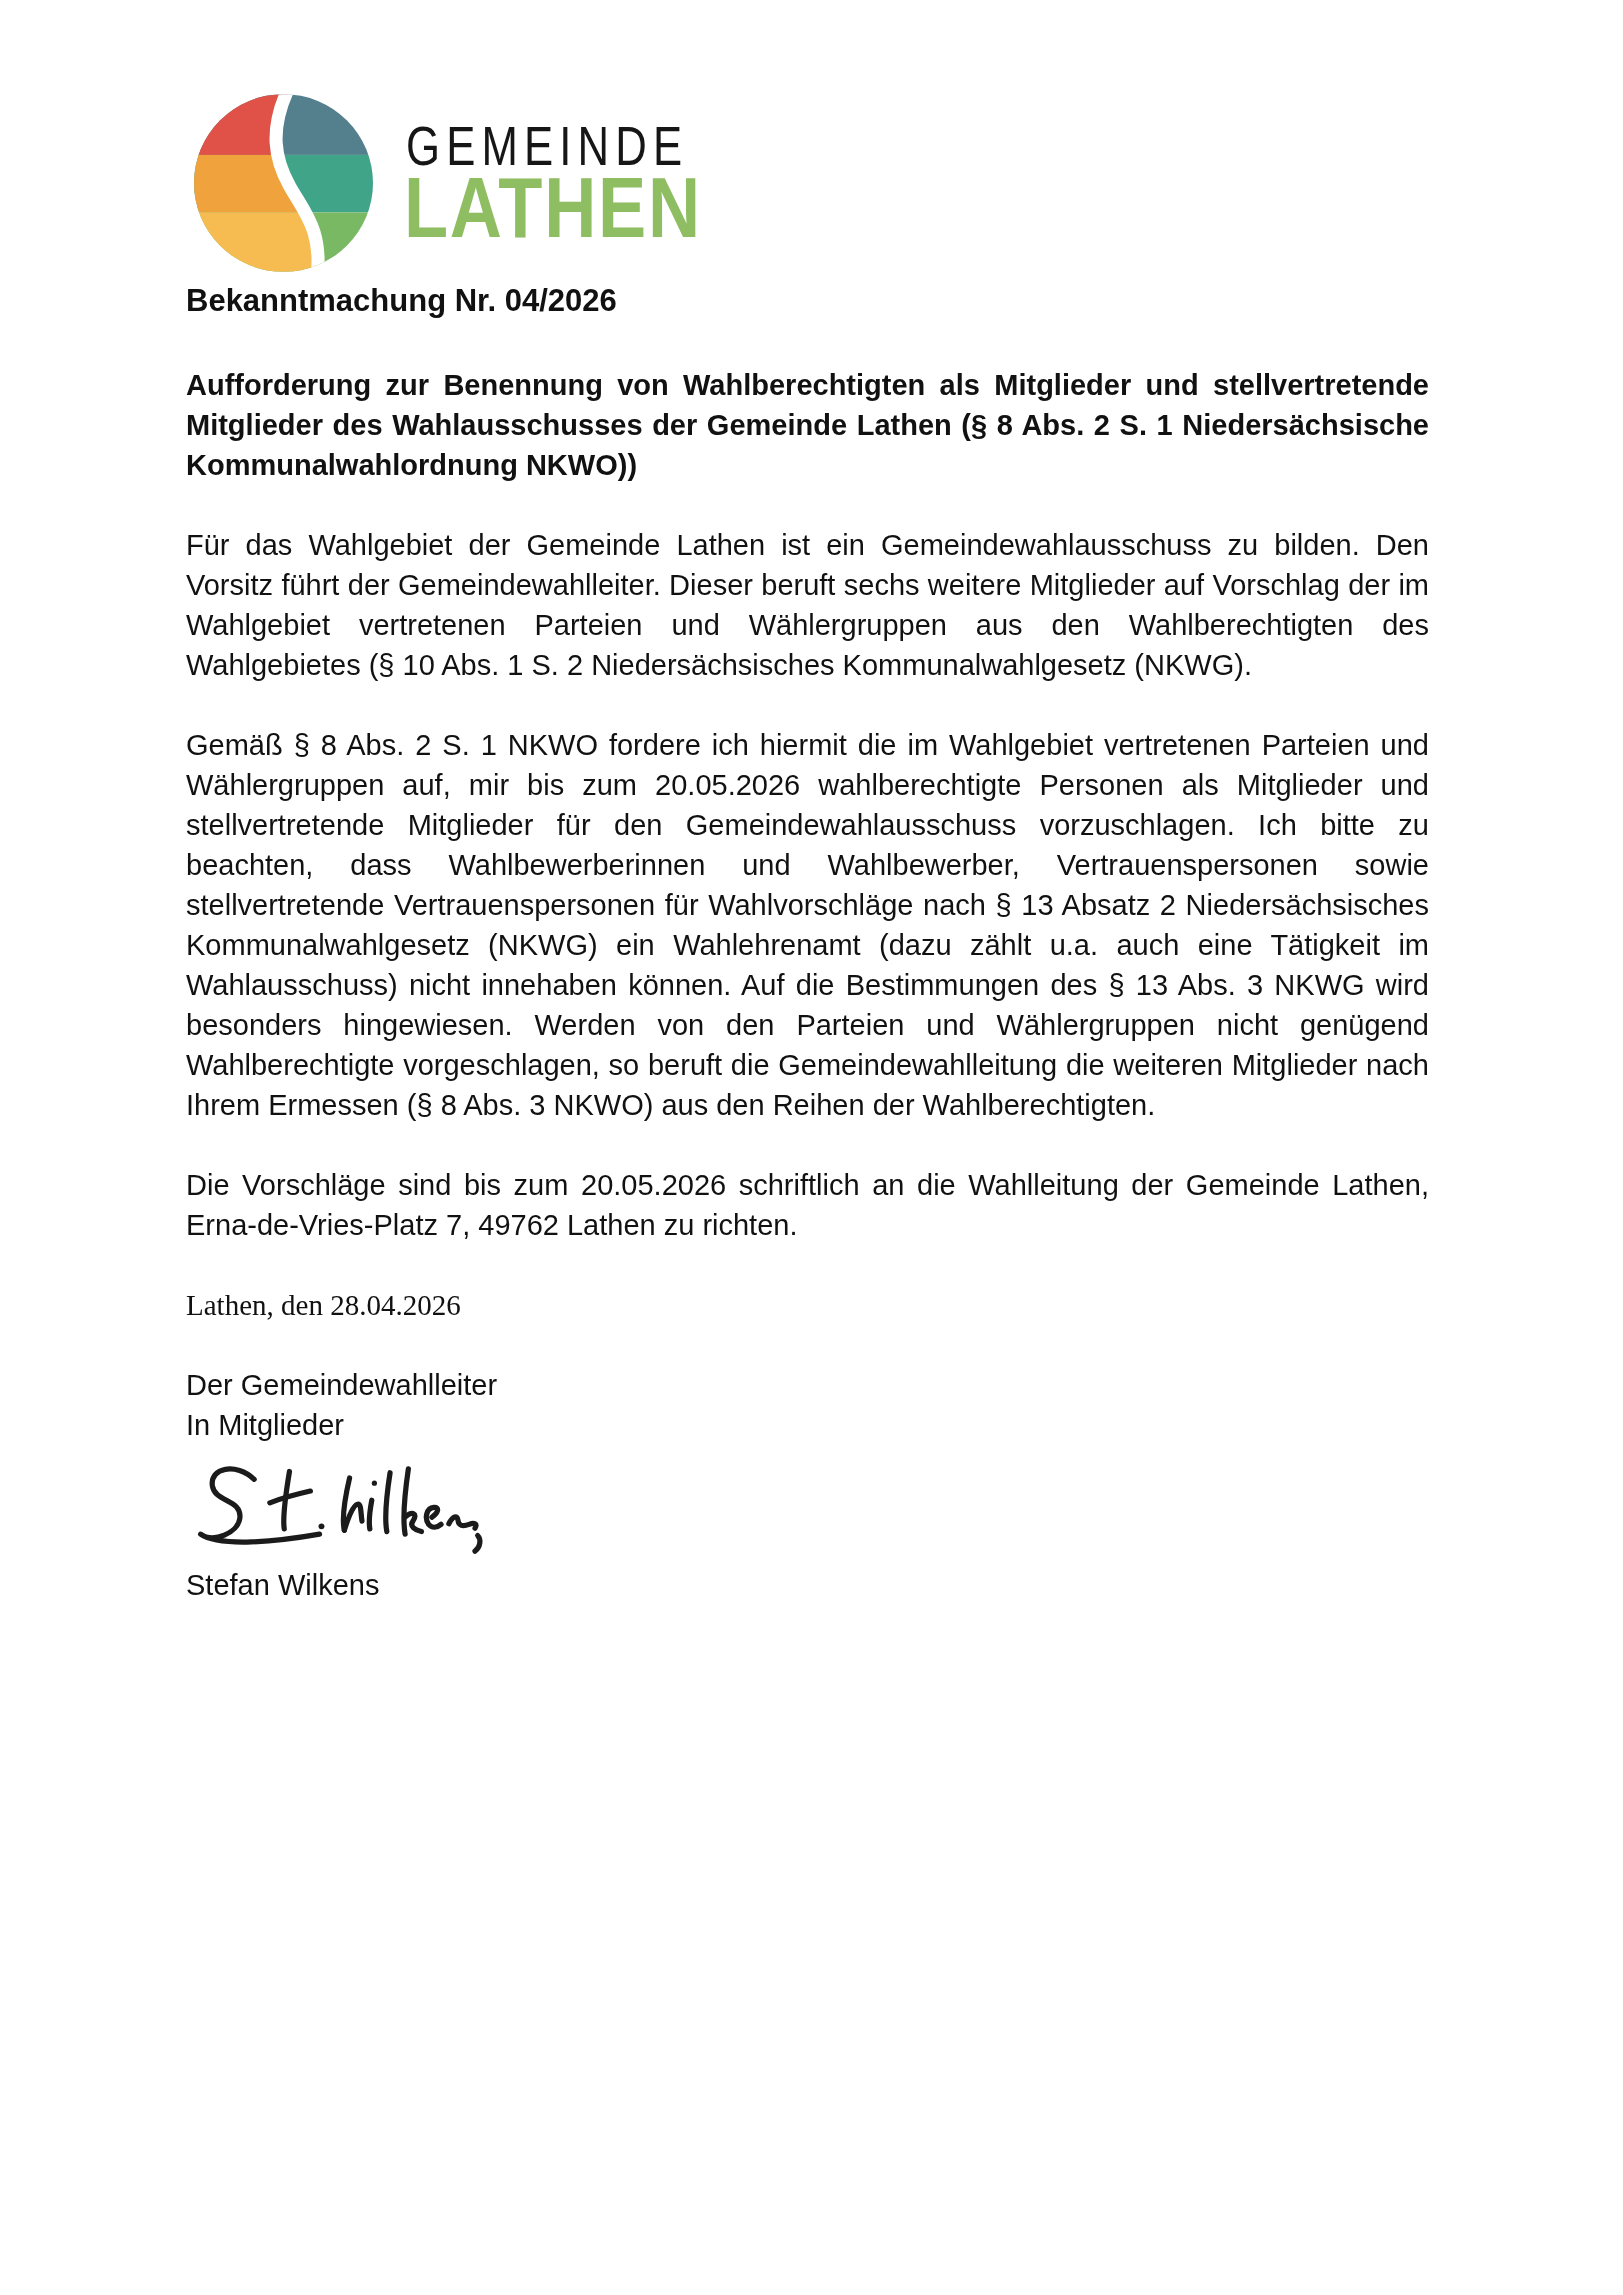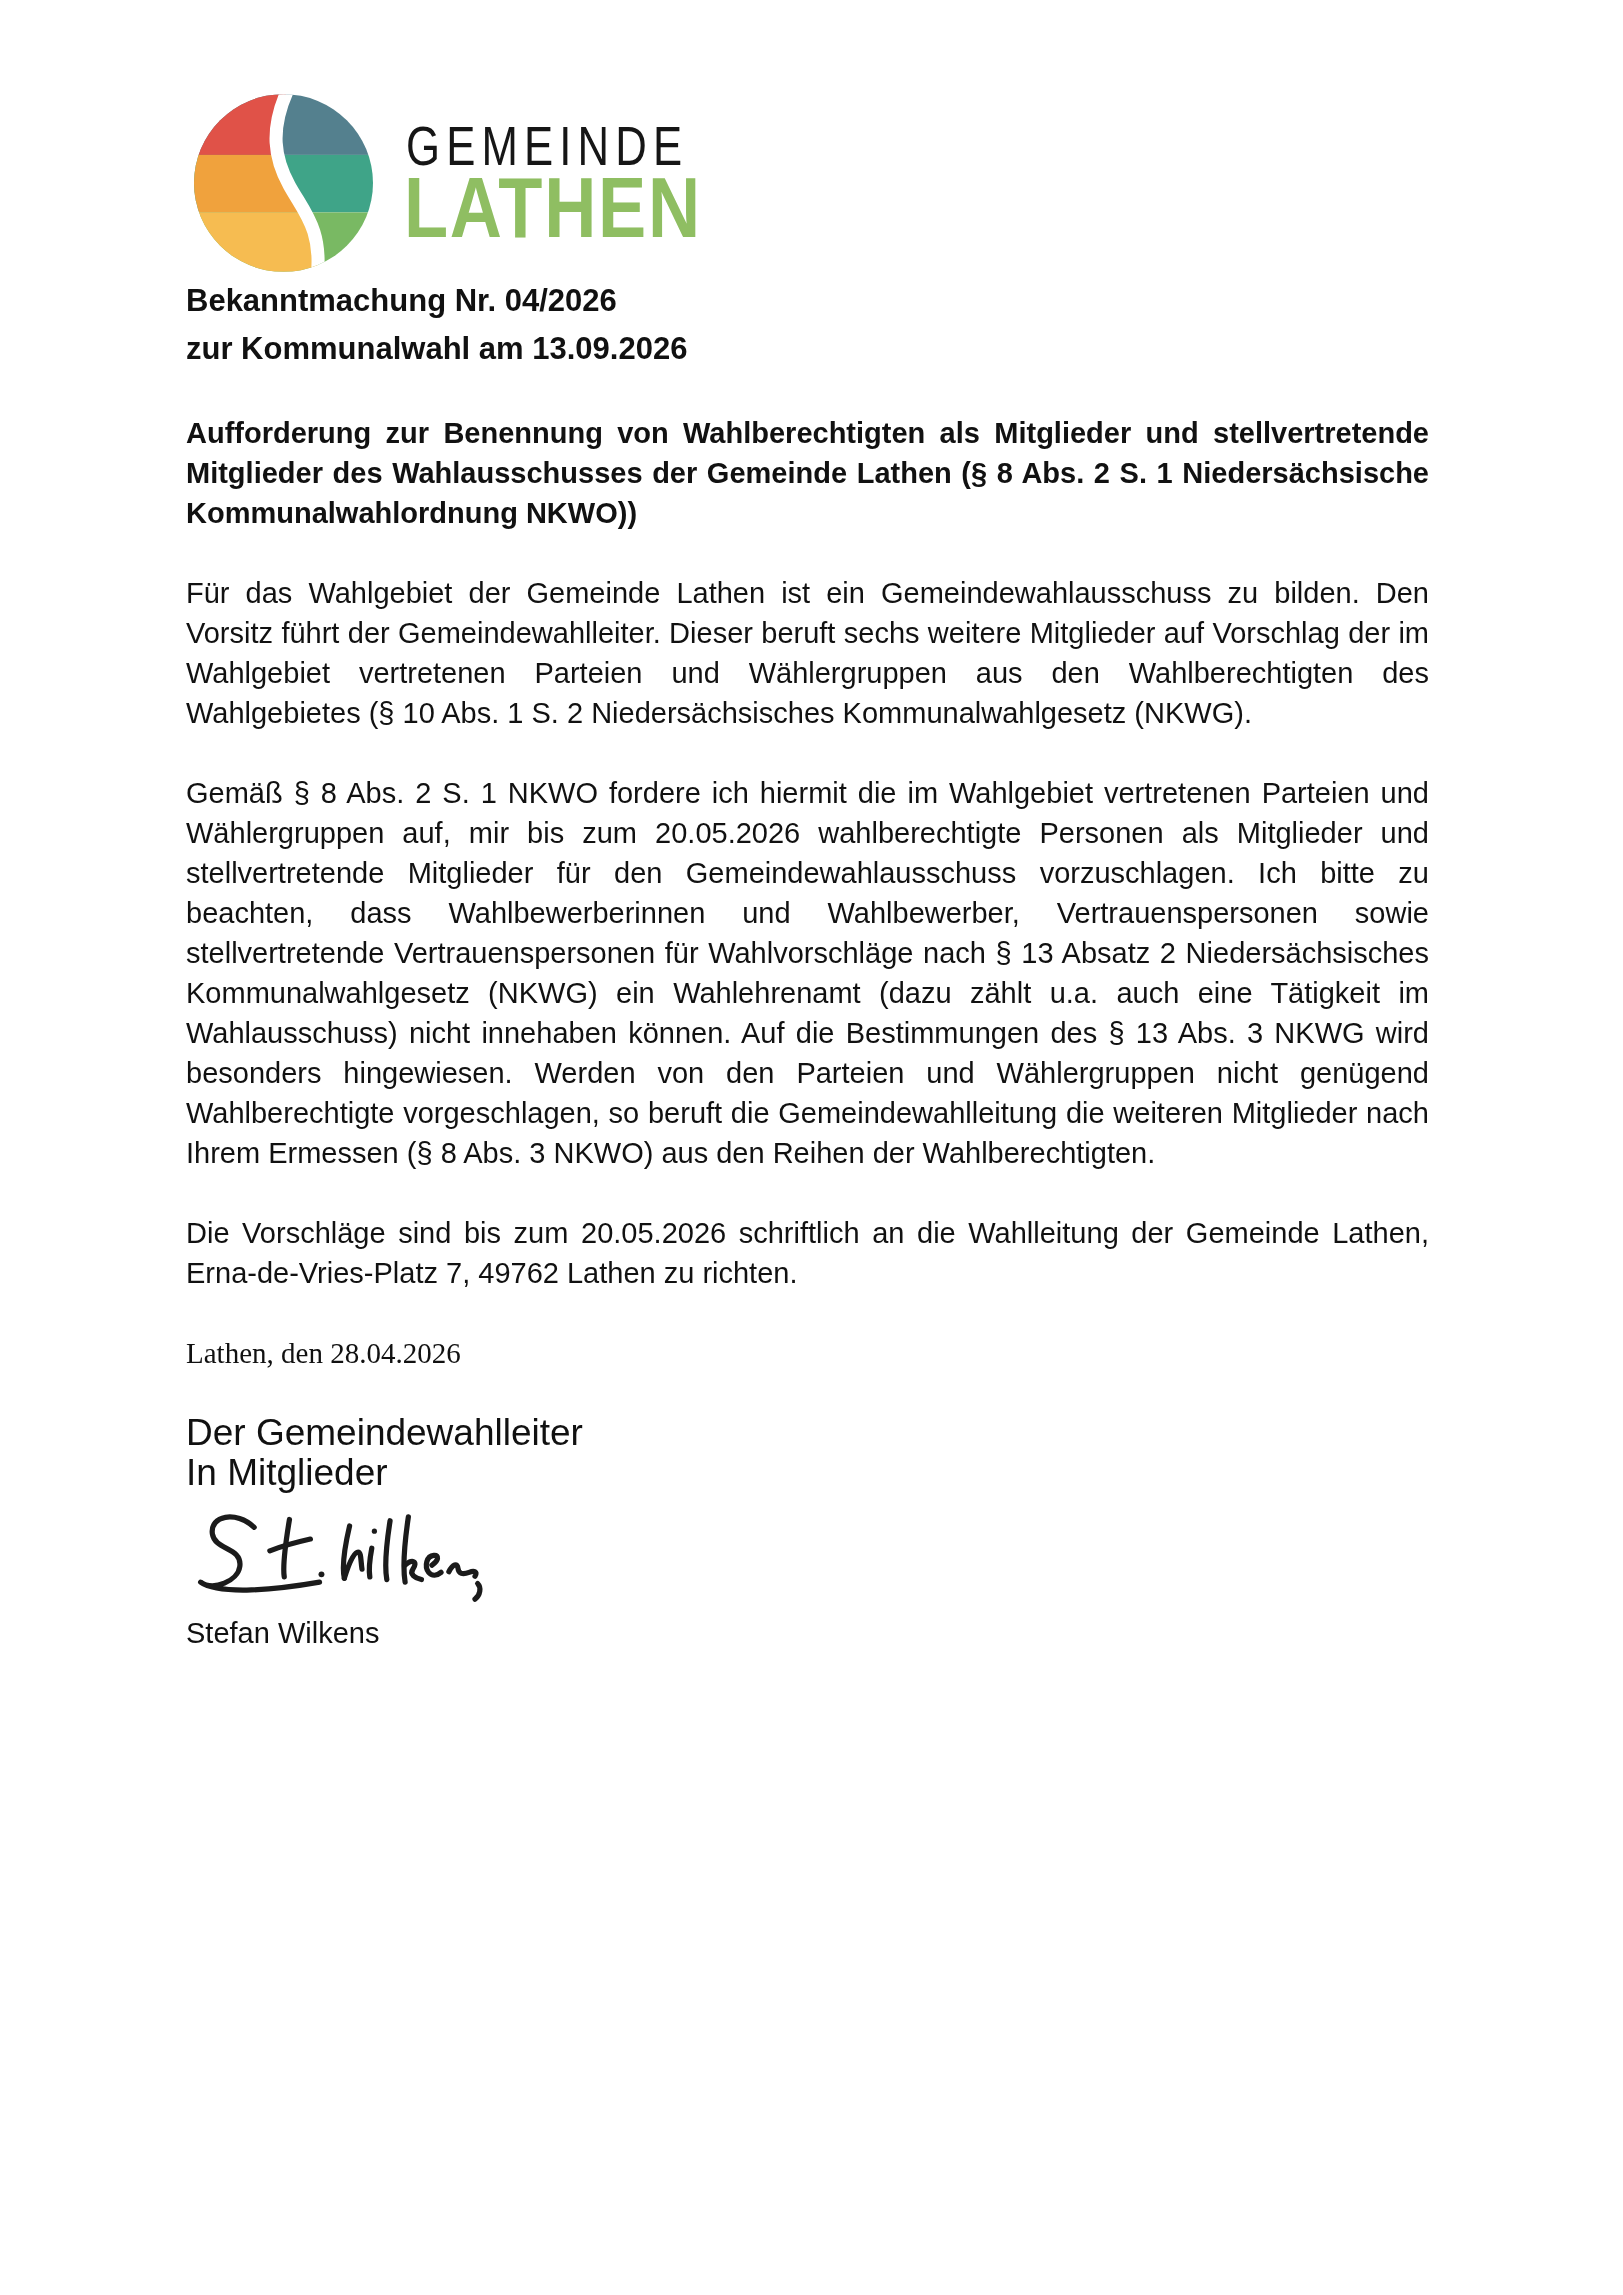--- a/index.html
+++ b/index.html
@@ -36,21 +36,21 @@
     font-size:31px;font-weight:bold;line-height:48px;color:#111;
   }
   p.body{
     margin:40px 0 0 0;
     font-size:29px;line-height:40px;
     text-align:justify;
     color:#111;
   }
   p.body.bold{font-weight:bold;}
   p.body.noj{text-align:left;font-family:Liberation Serif, serif;}
-  .signoff{margin-top:40px;font-size:37px;line-height:40px;color:#111;}
+  .signoff{margin-top:40px;font-size:29px;line-height:40px;color:#111;}
   .signature{display:block;margin-top:15.7px;}
   .printed-name{margin-top:6px;font-size:29px;line-height:40px;color:#111;}
 </style>
 </head>
 <body>
 
 <div class="page">
 
   <div>
     <svg class="logo-mark" width="179" height="178" viewBox="0 0 274 272" aria-hidden="true">
@@ -75,21 +75,20 @@
       </g>
     </svg>
     <div class="wm-gemeinde">GEMEINDE</div>
     <div class="wm-lathen">LATHEN</div>
   </div>
 
   <div class="content">
 
     <div class="doc-title">
       <div>Bekanntmachung Nr. 04/2026</div>
-      <div>zur Kommunalwahl am 13.09.2026</div>
     </div>
 
     <p class="body bold">Aufforderung zur Benennung von Wahlberechtigten als Mitglieder und stellvertretende Mitglieder des Wahlausschusses der Gemeinde Lathen (§ 8 Abs. 2 S. 1 Niedersächsische Kommunalwahlordnung NKWO))</p>
 
     <p class="body">Für das Wahlgebiet der Gemeinde Lathen ist ein Gemeindewahlausschuss zu bilden. Den Vorsitz führt der Gemeindewahlleiter. Dieser beruft sechs weitere Mitglieder auf Vorschlag der im Wahlgebiet vertretenen Parteien und Wählergruppen aus den Wahlberechtigten des Wahlgebietes (§ 10 Abs. 1 S. 2 Niedersächsisches Kommunalwahlgesetz (NKWG).</p>
 
     <p class="body">Gemäß § 8 Abs. 2 S. 1 NKWO fordere ich hiermit die im Wahlgebiet vertretenen Parteien und Wählergruppen auf, mir bis zum 20.05.2026 wahlberechtigte Personen als Mitglieder und stellvertretende Mitglieder für den Gemeindewahlausschuss vorzuschlagen. Ich bitte zu beachten, dass Wahlbewerberinnen und Wahlbewerber, Vertrauenspersonen sowie stellvertretende Vertrauenspersonen für Wahlvorschläge nach § 13 Absatz 2 Niedersächsisches Kommunalwahlgesetz (NKWG) ein Wahlehrenamt (dazu zählt u.a. auch eine Tätigkeit im Wahlausschuss) nicht innehaben können. Auf die Bestimmungen des § 13 Abs. 3 NKWG wird besonders hingewiesen. Werden von den Parteien und Wählergruppen nicht genügend Wahlberechtigte vorgeschlagen, so beruft die Gemeindewahlleitung die weiteren Mitglieder nach Ihrem Ermessen (§ 8 Abs. 3 NKWO) aus den Reihen der Wahlberechtigten.</p>
 
     <p class="body">Die Vorschläge sind bis zum 20.05.2026 schriftlich an die Wahlleitung der Gemeinde Lathen, Erna-de-Vries-Platz 7, 49762 Lathen zu richten.</p>
 

